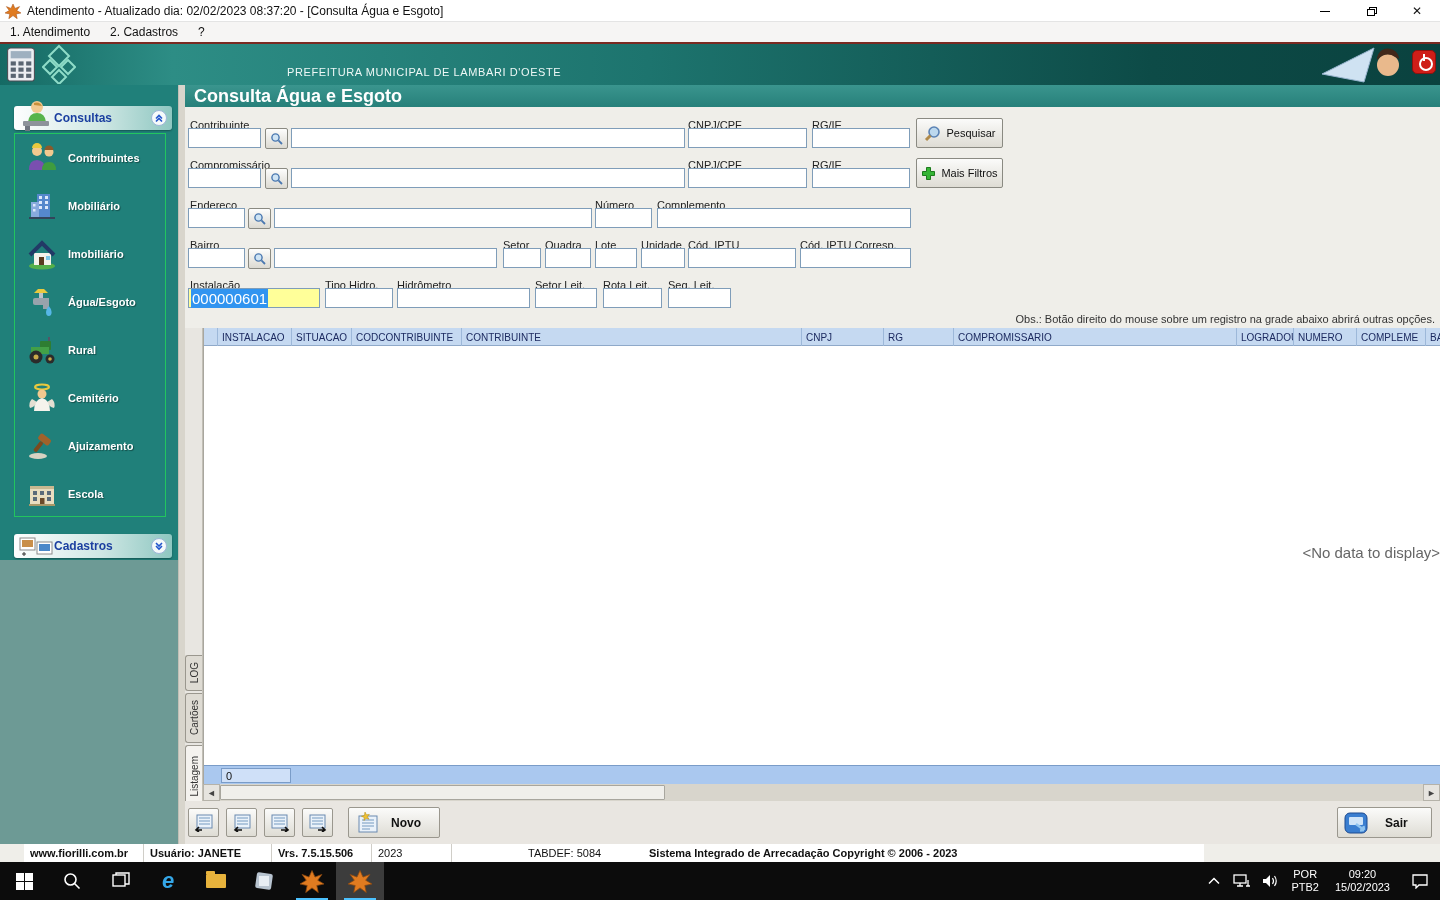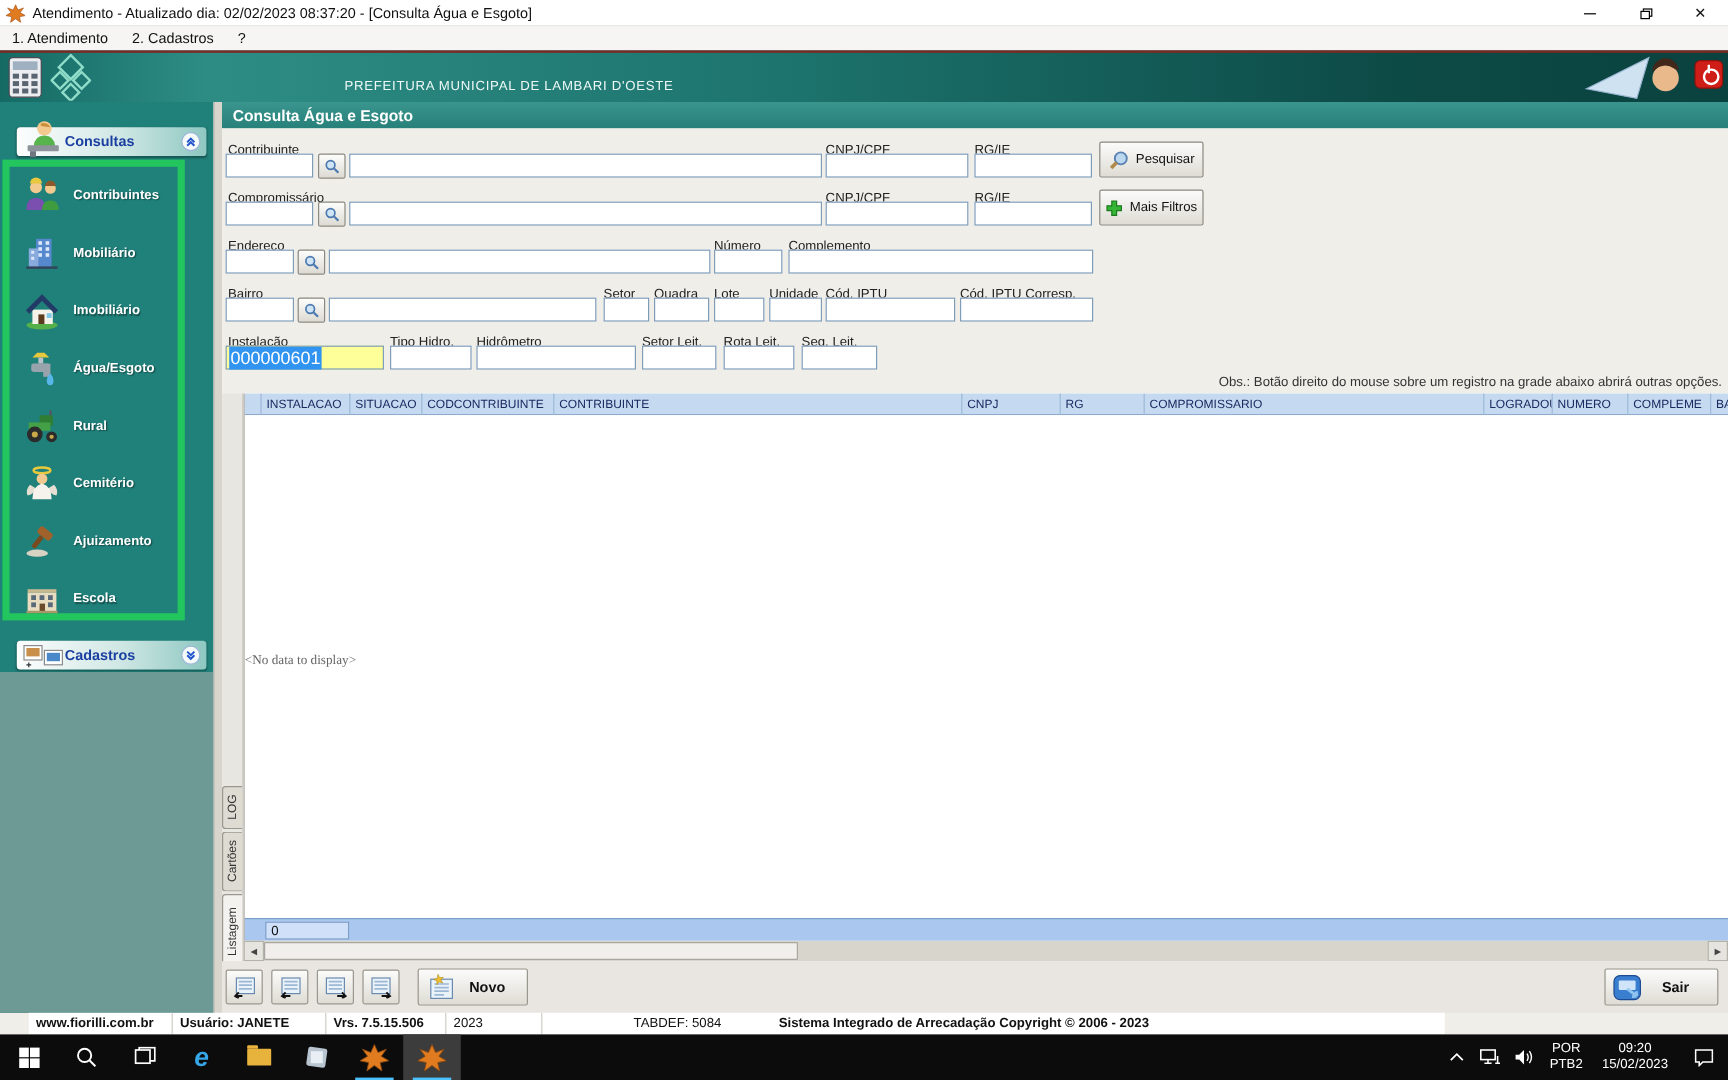--- a/index.html
+++ b/index.html
@@ -36,28 +36,28 @@
   .power-btn::after { content:""; position:absolute; left:10px; top:3px; width:2px; height:7px; background:#fff; }
 
   
   .sidebar { position:absolute; left:0; top:85px; width:178px; height:759px; background:#20807a; }
   .group-pill { position:absolute; left:14px; right:6px; height:24px; border-radius:3px; background:linear-gradient(90deg,#fdfefe 0%, #cfe7e4 55%, #8ec7c1 100%); display:flex; align-items:center; box-shadow:0 1px 2px rgba(0,0,0,.35); }
   .group-pill .glabel { margin-left:40px; font-size:12px; font-weight:bold; color:#1b3fa0; }
   .pill-consultas { top:21px; }
   .pill-cadastros { top:449px; }
   .group-icon { position:absolute; left:4px; top:-8px; }
   .chev-circle { position:absolute; right:5px; top:4px; width:16px; height:16px; border-radius:50%; background:#f5fafa; border:1px solid #9db7d8; display:flex; align-items:center; justify-content:center; }
-  .items-panel { position:absolute; left:2px; top:48px; width:152px; height:384px; border:6px solid #22c55e; }
+  .items-panel { position:absolute; left:14px; top:48px; width:152px; height:384px; border:1px solid #22c55e; }
   .side-item { height:48px; display:flex; align-items:center; padding-left:10px; gap:9px; cursor:default; }
   .side-item .ilabel { font-size:11px; font-weight:bold; color:#ffffff; text-shadow:1px 1px 1px rgba(0,0,0,.4); }
   .sidebar-bottom { position:absolute; left:0; top:475px; width:178px; height:284px; background:#6d9a95; }
   .splitter { position:absolute; left:178px; top:85px; width:7px; height:759px; background:#d8d5cc; border-left:1px solid #c2bfb6; }
 
   
-  .pagetitle { position:absolute; left:185px; top:85px; width:1255px; height:22px; background:linear-gradient(180deg,#3a958e,#27807a); color:#fff; font-weight:bold; font-size:13px; display:flex; align-items:center; padding-left:9px; }
+  .pagetitle { position:absolute; left:185px; top:85px; width:1255px; height:22px; background:linear-gradient(180deg,#3a958e,#27807a); color:#fff; font-weight:bold; font-size:18px; display:flex; align-items:center; padding-left:9px; }
 
   
   .form { position:absolute; left:185px; top:107px; width:1255px; height:221px; background:#efeee9; font-size:11px; color:#222; }
   .flabel { position:absolute; white-space:nowrap; }
   .fin { position:absolute; height:20px; border:1px solid #7f9db9; background:#fff; font-size:11px; font-family:"Liberation Sans",sans-serif; padding:0 3px; }
   .searchbtn { position:absolute; width:23px; height:21px; background:linear-gradient(180deg,#fdfdfc,#dcdad2); border:1px solid #8a8a82; border-radius:2px; display:flex; align-items:center; justify-content:center; }
   .bigbtn { position:absolute; left:731px; width:87px; height:30px; background:linear-gradient(180deg,#fbfbfa,#dedcd4); border:1px solid #8a8a82; border-radius:2px; display:flex; align-items:center; justify-content:center; gap:5px; font-size:11px; color:#111; }
   .inst-input { position:absolute; left:3px; top:181px; width:132px; height:20px; border:1px solid #7f9db9; background:#ffff99; display:flex; align-items:center; padding-left:2px; }
   .inst-input .sel { background:#3194f0; color:#fff; font-size:15px; padding:1px 1px; }
   .obs { position:absolute; right:5px; top:206px; font-size:11px; color:#333; }
@@ -66,21 +66,21 @@
   .tabstrip { position:absolute; left:185px; top:328px; width:18px; height:473px; background:#e8e6e1; border-right:1px solid #c2bfb6; }
   .vtab { position:absolute; left:0; width:17px; display:flex; align-items:center; justify-content:center; font-size:10px; color:#333; border:1px solid #9a978e; border-right:none; border-radius:3px 0 0 3px; background:#dedbd3; }
   .vtab span { writing-mode:vertical-rl; transform:rotate(180deg); white-space:nowrap; }
   .vtab-log { top:327px; height:36px; }
   .vtab-cartoes { top:365px; height:50px; }
   .vtab-listagem { top:417px; height:62px; background:#f4f2ee; }
   .grid { position:absolute; left:203px; top:328px; width:1237px; height:456px; background:#ffffff; border-left:1px solid #a8a69e; }
   .grid-header { display:flex; height:18px; background:#c5d9f1; border-bottom:1px solid #8fa9c9; }
   .gh-cell { height:18px; display:flex; align-items:center; padding-left:4px; font-size:10px; color:#1c2a60; border-right:1px solid #9db8d9; overflow:hidden; white-space:nowrap; }
   .grid-body { position:relative; height:419px; background:#fff; }
-  .nodata { position:absolute; left:0; right:0; top:198px; text-align:left; font-size:11px; color:#666;font-family:Liberation Serif, serif; }
+  .nodata { position:absolute; left:0; right:0; top:198px; text-align:right; font-size:15px; color:#666; }
   .grid-footer { height:19px; background:#aac8ef; border-top:1px solid #7a9cc8; position:relative; }
   .count-box { position:absolute; left:17px; top:2px; width:70px; height:15px; background:#cfe0f8; border:1px solid #7a9cc8; font-size:11px; color:#111; padding-left:4px; display:flex; align-items:center; }
   .hscroll { position:absolute; left:203px; top:784px; width:1237px; height:17px; background:#d8d5cc; display:flex; align-items:center; }
   .scroll-arrow { width:17px; height:17px; display:flex; align-items:center; justify-content:center; background:#e6e4df; border:1px solid #b5b2a9; font-size:9px; color:#444; }
   .scroll-arrow.right { position:absolute; right:0; }
   .scroll-thumb { position:absolute; left:17px; width:445px; height:15px; top:1px; background:#f0efeb; border:1px solid #a8a69e; border-radius:1px; }
 
   
   .toolbar { position:absolute; left:185px; top:801px; width:1255px; height:43px; background:#e9e6e1; }
   .navbtn { position:absolute; top:7px; width:31px; height:29px; background:linear-gradient(180deg,#fbfbfa,#dedcd4); border:1px solid #9a978e; border-radius:2px; display:flex; align-items:center; justify-content:center; }

